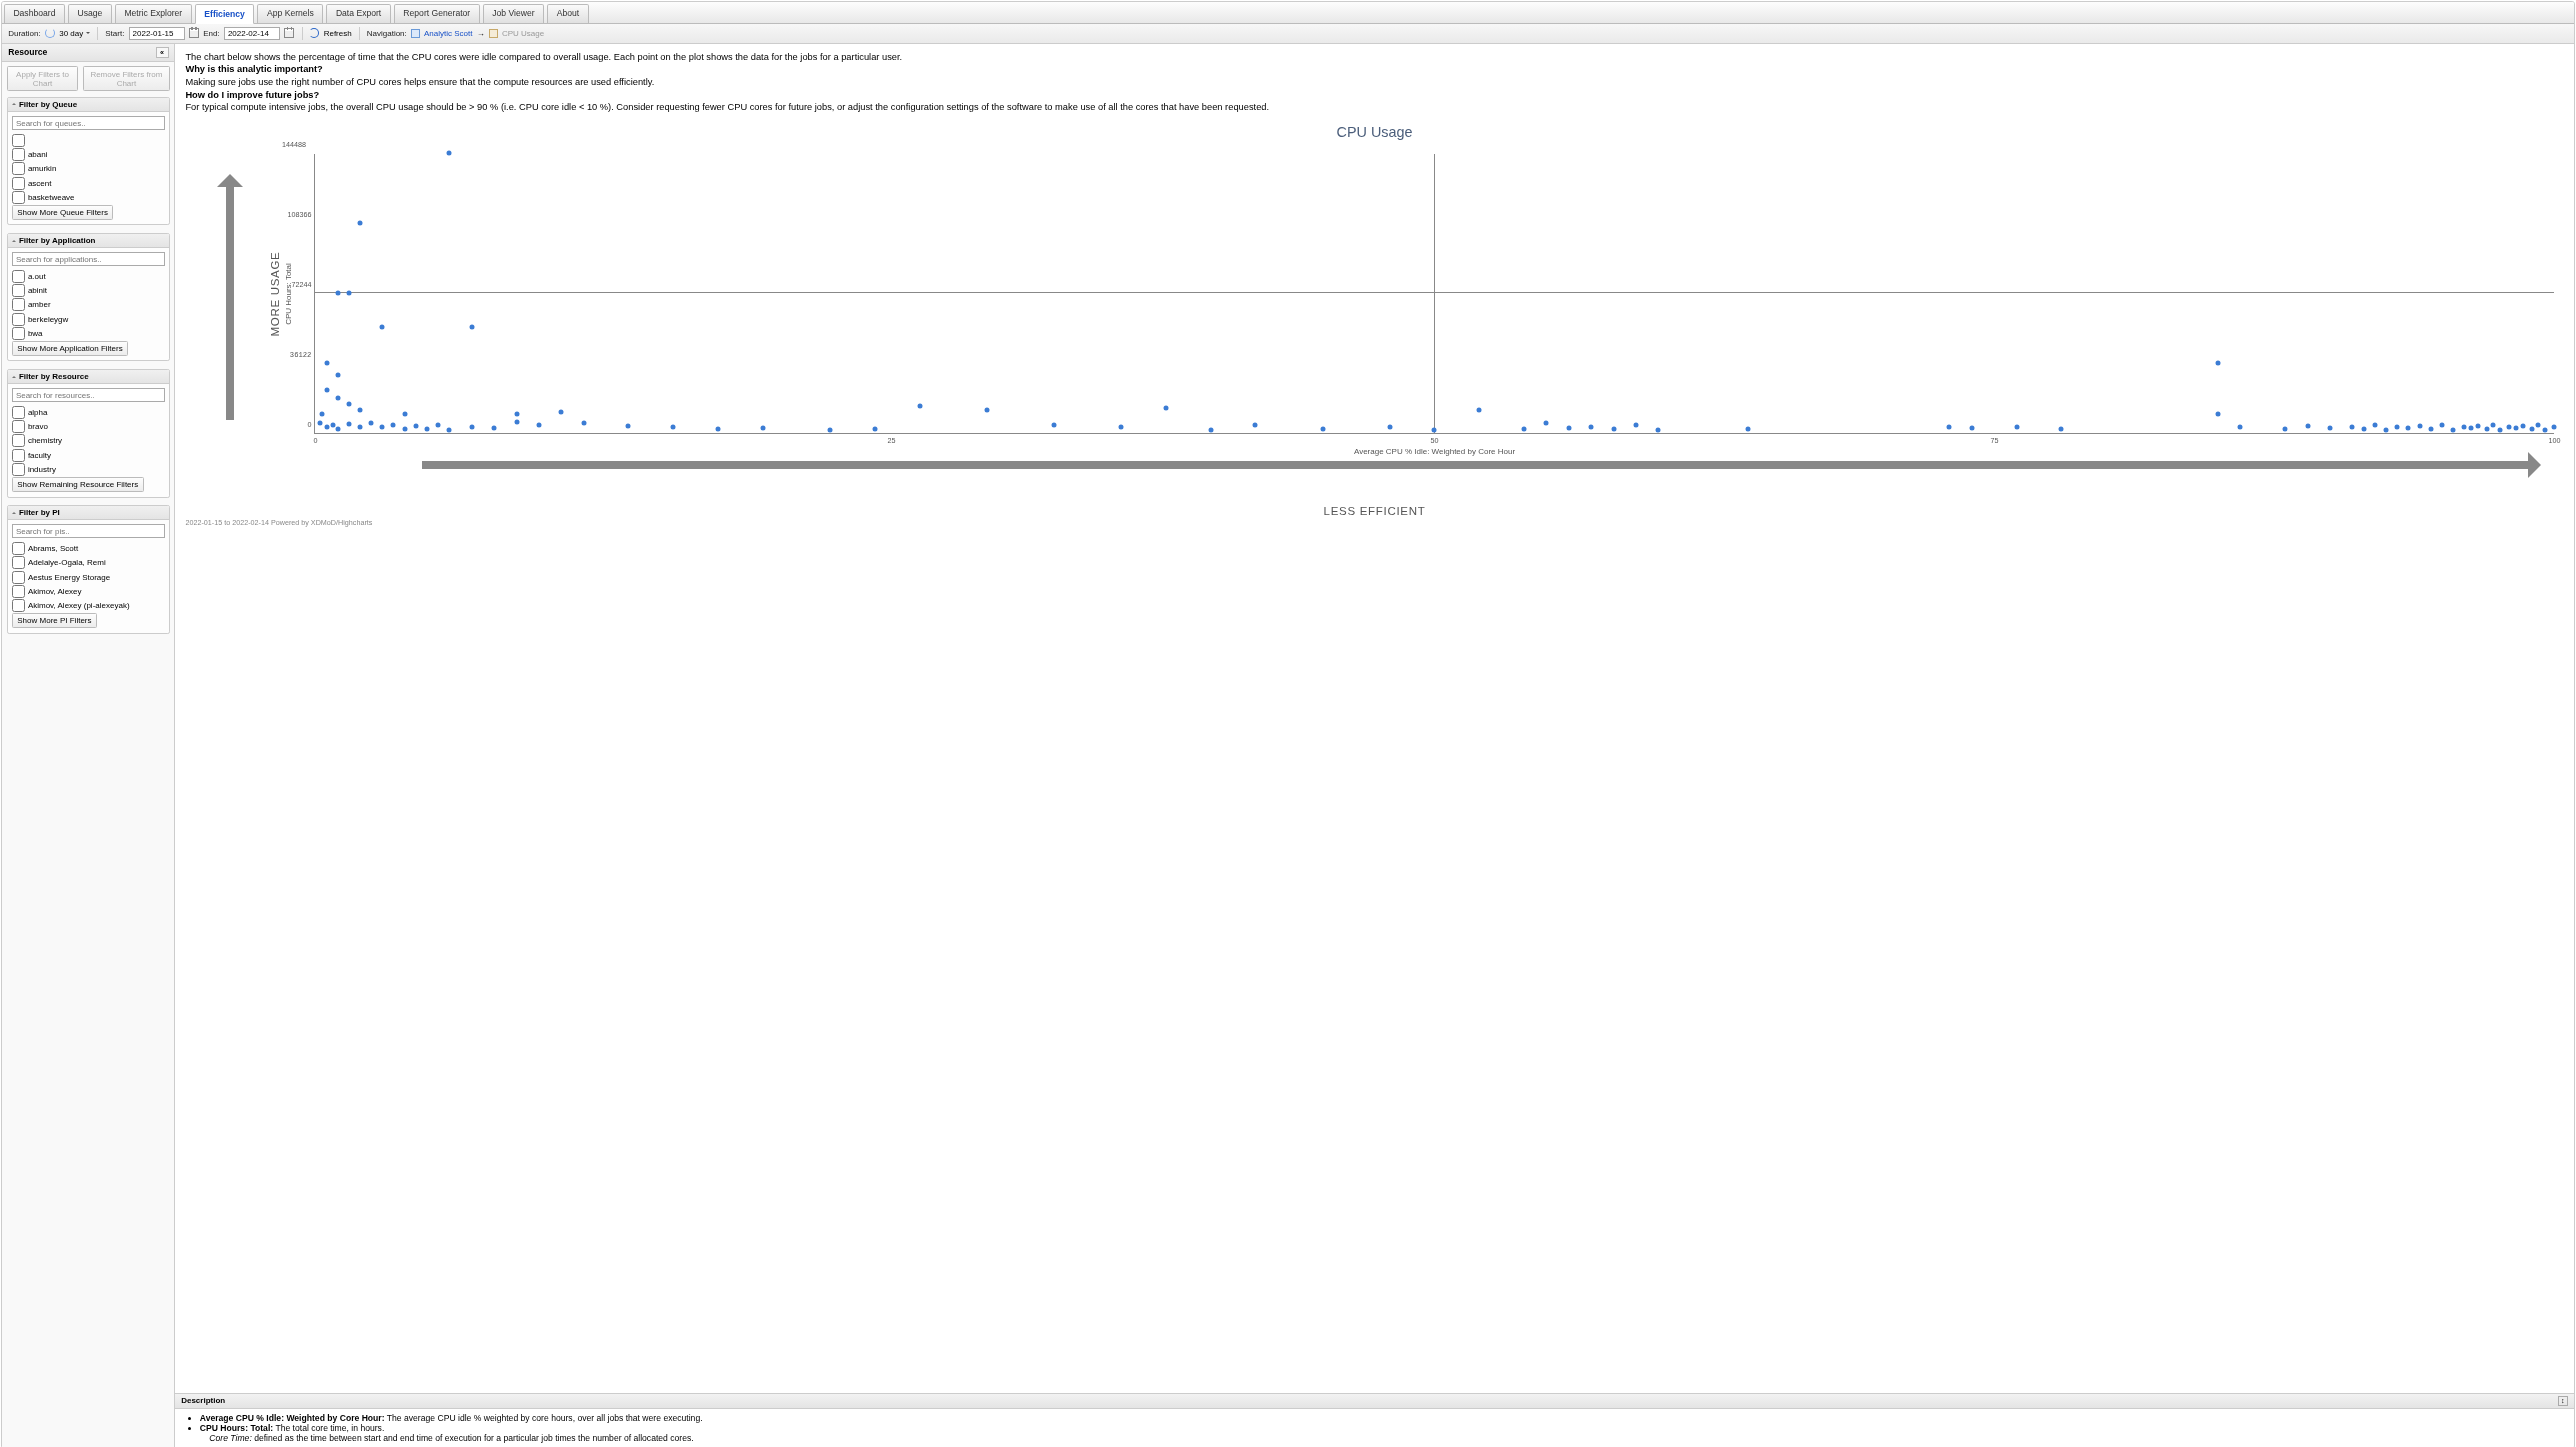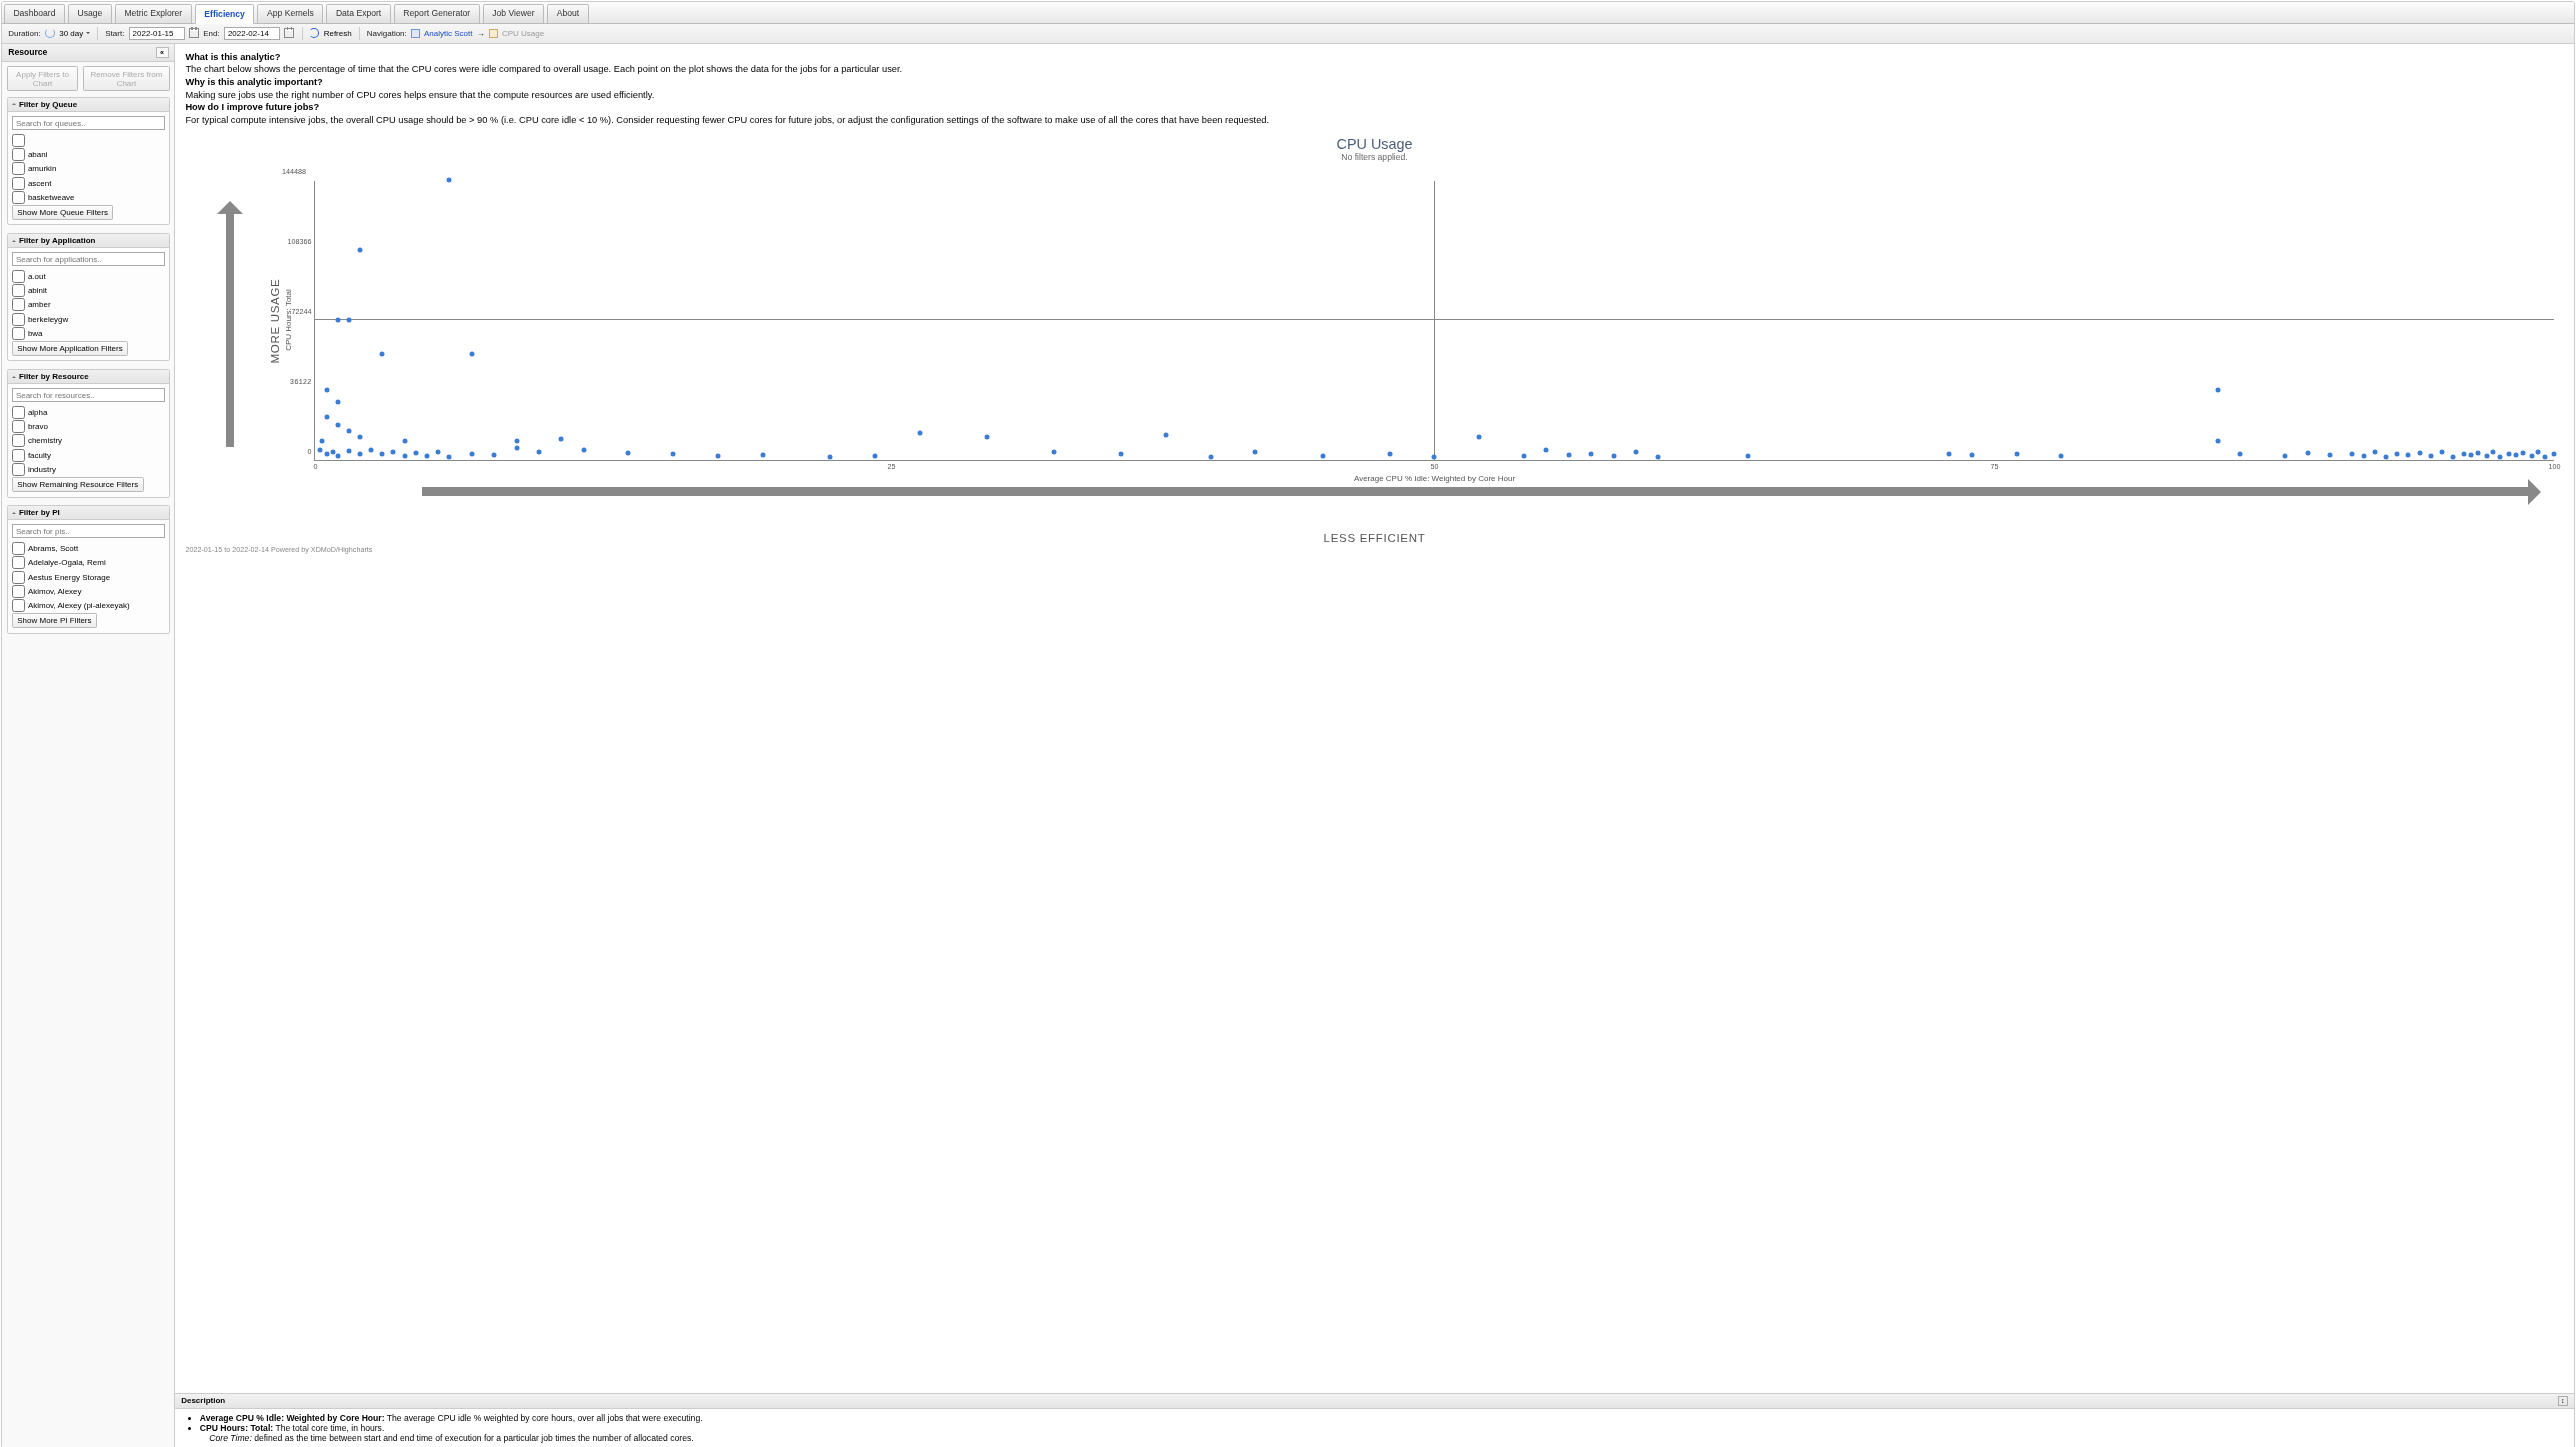--- a/index.html
+++ b/index.html
@@ -191,31 +191,29 @@
               </label><label class="chk-row">
                 <input type="checkbox" style="">
                 <span>Akimov, Alexey (pi-alexeyak)</span>
               </label><button class="ext-btn">Show More PI Filters</button></div>
           </div>
       </div>
     </div>
 
     <div class="content">
       <div class="explain">
-        <div class="q">What is this analytic?</div>
         <div>The chart below shows the percentage of time that the CPU cores were idle compared to overall usage. Each point on the plot shows the data for the jobs for a particular user.</div>
         <div class="q">Why is this analytic important?</div>
         <div>Making sure jobs use the right number of CPU cores helps ensure that the compute resources are used efficiently.</div>
         <div class="q">How do I improve future jobs?</div>
         <div>For typical compute intensive jobs, the overall CPU usage should be &gt; 90 % (i.e. CPU core idle &lt; 10 %). Consider requesting fewer CPU cores for future jobs, or adjust the configuration settings of the software to make use of all the cores that have been requested.</div>
       </div>
 
       <div class="chart-area">
         <div class="chart-title">CPU Usage</div>
-        <div class="chart-sub">No filters applied.</div>
         <div class="chart-frame">
           <div class="big-arrow-up">
             <div class="head"></div>
               <div class="shaft"></div>
           </div>
           <div class="axis-text-v">MORE USAGE</div>
           <div class="plot" id="plot">
             <div class="yaxis-title">CPU Hours: Total</div>
             <div class="xaxis-title">Average CPU % Idle: Weighted by Core Hour</div>
           <div class="ylab" style="bottom: 0px;">0</div>

